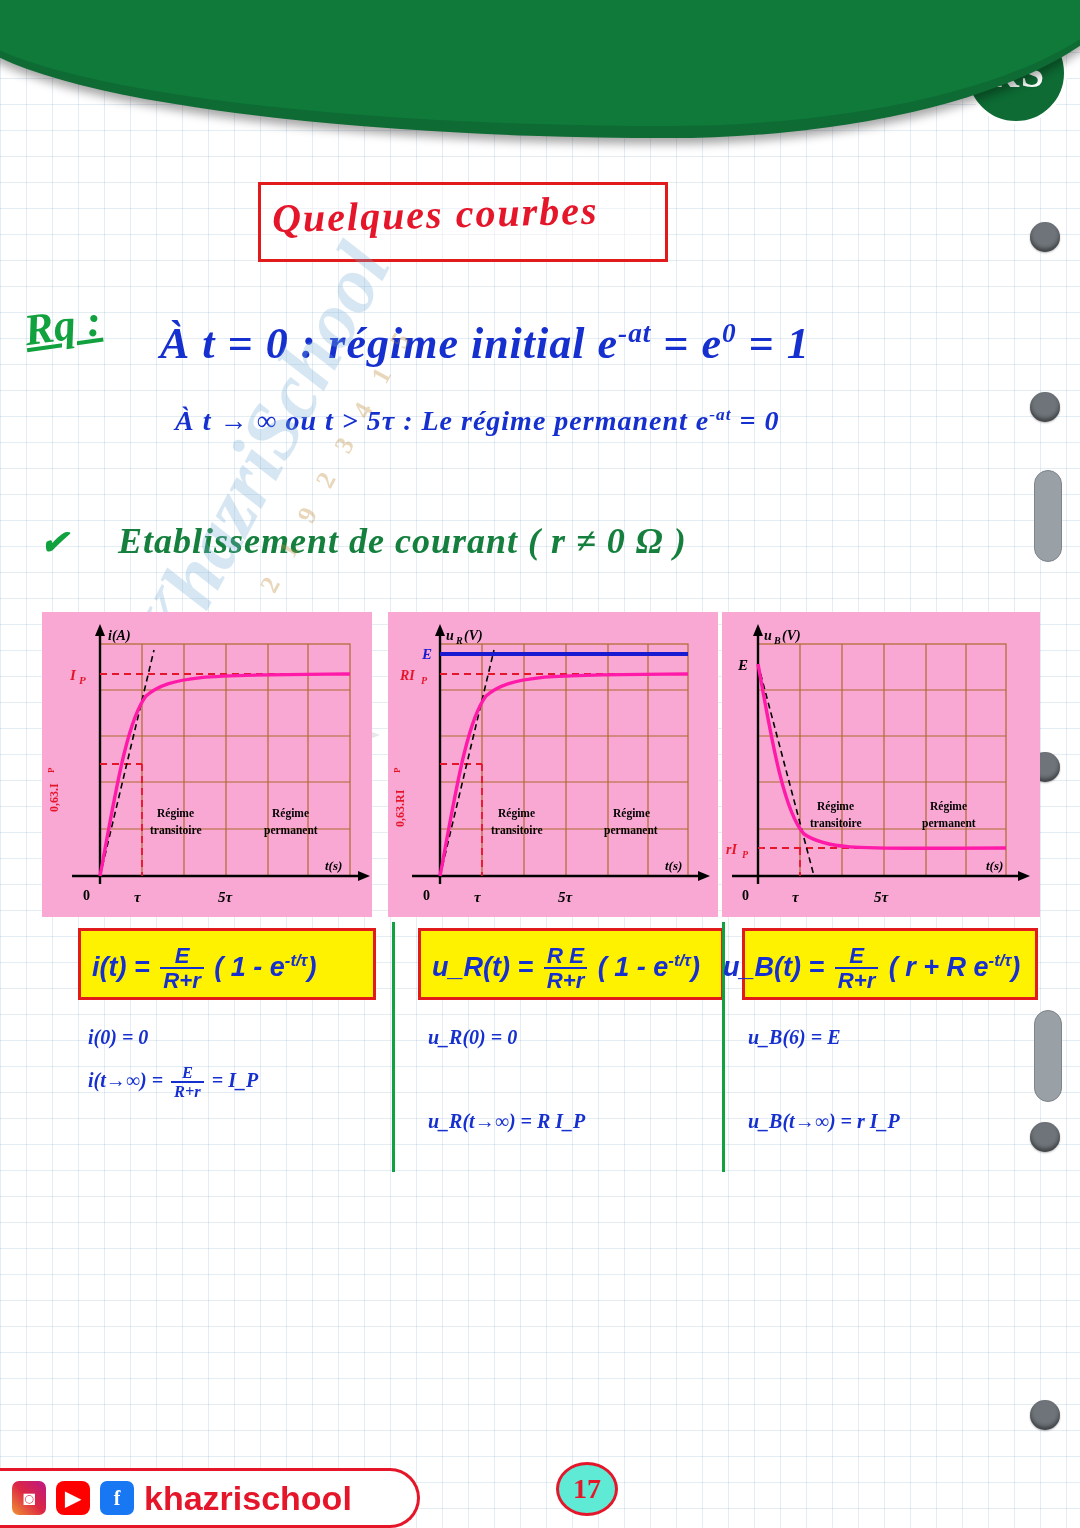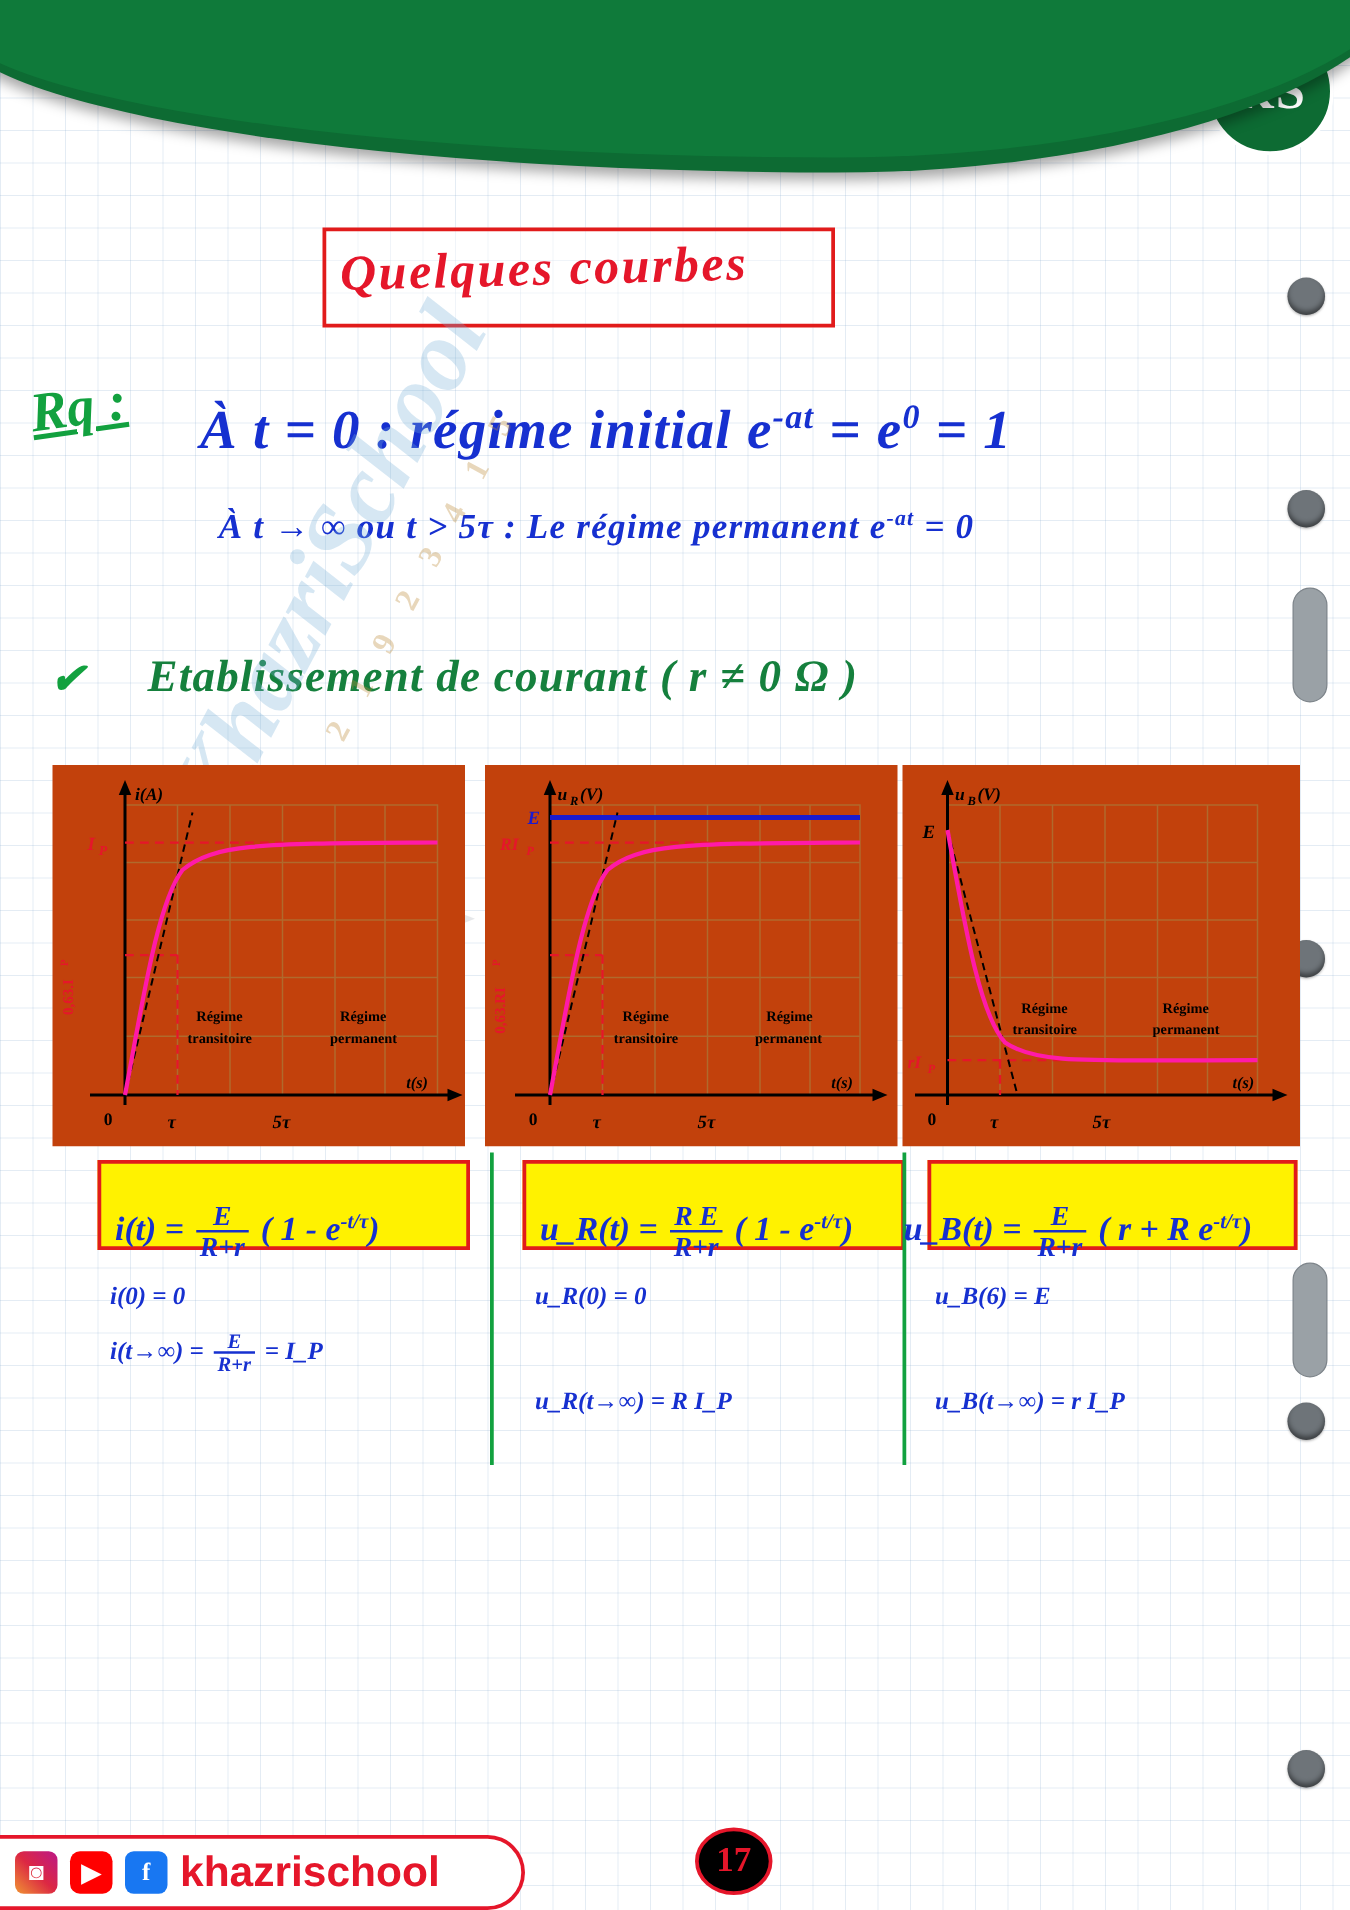--- a/index.html
+++ b/index.html
@@ -215,48 +215,47 @@
     top: 690px; left: 200px;
     width: 190px; height: 150px;
     opacity: .45;
     z-index: 2;
     pointer-events: none;
   }
 
   
   .chart-card {
     position: absolute;
-    background: #c2410c;
+    background: #f9a8d4;
     z-index: 3;
   }
   #chart1 { top: 612px; left: 42px; width: 330px; height: 305px; }
   #chart2 { top: 612px; left: 388px; width: 330px; height: 305px; }
   #chart3 { top: 612px; left: 722px; width: 318px; height: 305px; }
 
   
   .formula-box {
     position: absolute;
     background: #fff200;
     border: 3px solid #e11b1b;
     z-index: 4;
   }
   #fbox1 { top: 928px; left: 78px; width: 292px; height: 66px; }
   #fbox2 { top: 928px; left: 418px; width: 300px; height: 66px; }
   #fbox3 { top: 928px; left: 742px; width: 290px; height: 66px; }
 
   .formula {
     position: absolute;
     color: #1630d0;
-    font-family: Liberation Serif, serif;
+    font-family: Liberation Sans, sans-serif;
     font-style: italic;
     font-weight: bold;
     font-size: 27px;
     z-index: 5;
     white-space: nowrap;
-    margin-top: 17px;
   }
   .frac {
     display: inline-block;
     text-align: center;
     vertical-align: middle;
     font-size: 0.82em;
     margin: 0 3px;
   }
   .frac .num { display: block; border-bottom: 2px solid #1630d0; padding: 0 3px; line-height: 1.05; }
   .frac .den { display: block; padding: 0 3px; line-height: 1.1; }
@@ -318,21 +317,21 @@
   .ig { background: linear-gradient(45deg,#f09433,#dc2743,#bc1888); }
   .yt { background: #ff0000; border-radius: 8px; }
   .fb { background: #1877f2; font-family: "Liberation Serif", serif; }
 
   #page-num {
     position: absolute;
     bottom: 12px; left: 556px;
     width: 56px; height: 48px;
     border: 3px solid #e5162a;
     border-radius: 50%;
-    background: #000000;
+    background: #5eead4;
     color: #e5162a;
     font-size: 28px;
     font-weight: bold;
     display: flex;
     align-items: center;
     justify-content: center;
     font-family: "Liberation Serif", serif;
     z-index: 6;
   }
 </style>

